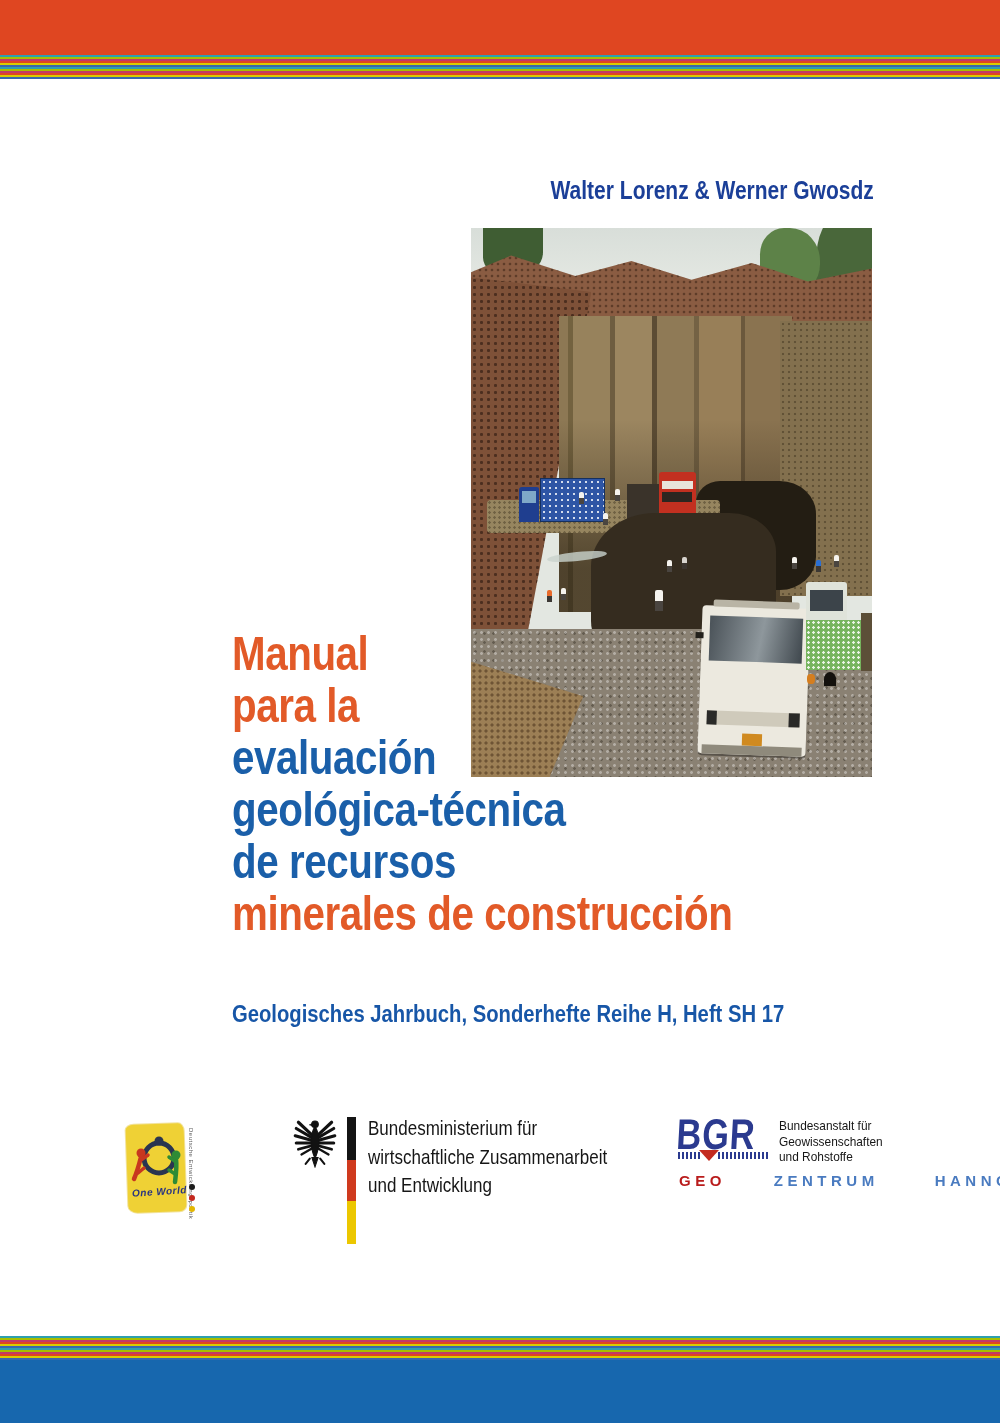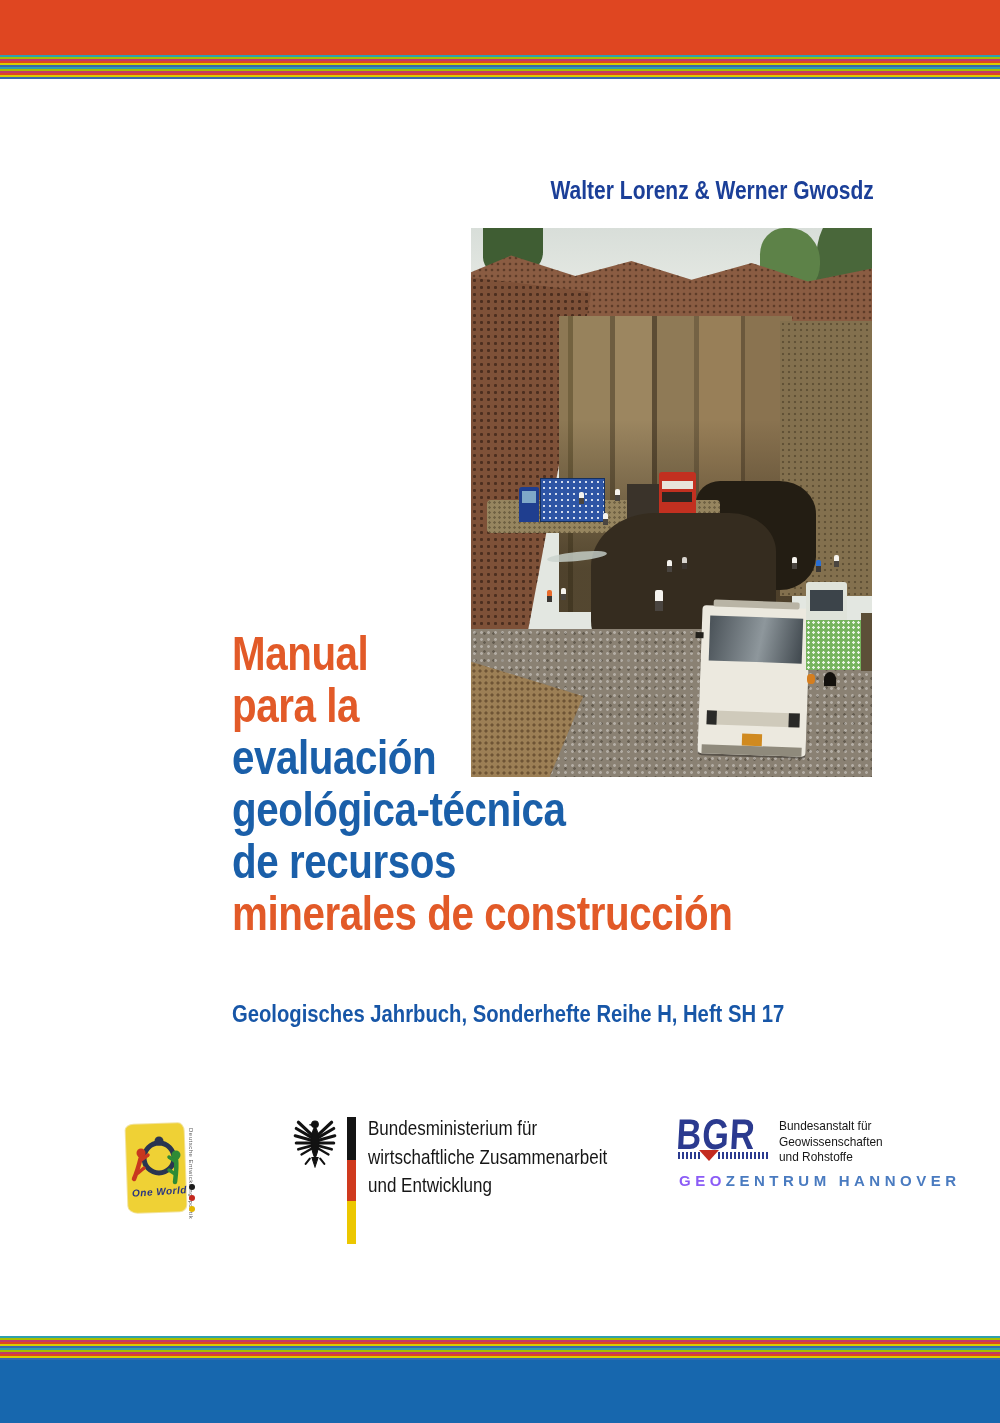--- a/index.html
+++ b/index.html
@@ -162,22 +162,22 @@
   }
   .bgr-emblem{position:absolute;left:0;top:34px;width:92px;height:11px;}
   .bgr-bar{position:absolute;top:2px;height:7px;background:repeating-linear-gradient(90deg,#2B3A8F 0 2px,#ffffff 2px 4px);}
   .bgr-bar.l{left:0;width:22px;}
   .bgr-bar.r{left:40px;width:52px;}
   .bgr-tri{position:absolute;left:21px;top:0;width:0;height:0;
     border-left:10px solid transparent;border-right:10px solid transparent;border-top:11px solid #C42B1F;}
   .bgr-text{position:absolute;left:101px;top:2px;font-size:13.5px;line-height:15.5px;color:#161616;
     transform:scaleX(0.88);transform-origin:0 0;white-space:nowrap;}
   .bgr-sub{position:absolute;left:1px;top:56px;font-size:15px;font-weight:700;letter-spacing:4.5px;white-space:nowrap;}
-  .bgr-sub .dk{color:#8b5cf6;}
-  .bgr-sub .lt{color:#4A7BC0;}
+  .bgr-sub .dk{color:#b91c1c;}
+  .bgr-sub .lt{color:#4A7BC0;margin-left:48px;}
   .bgr-sub .gap{display:inline-block;width:8px;}
 </style>
 </head>
 <body>
 
 <div class="top-band"></div>
 <div class="stripe-band top"></div>
 <div class="stripe-band bottom"></div>
 <div class="bottom-band"></div>
 

